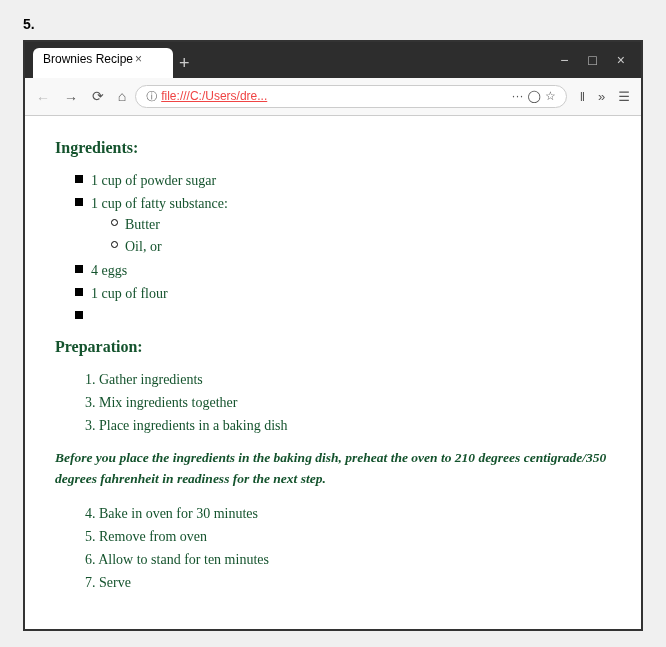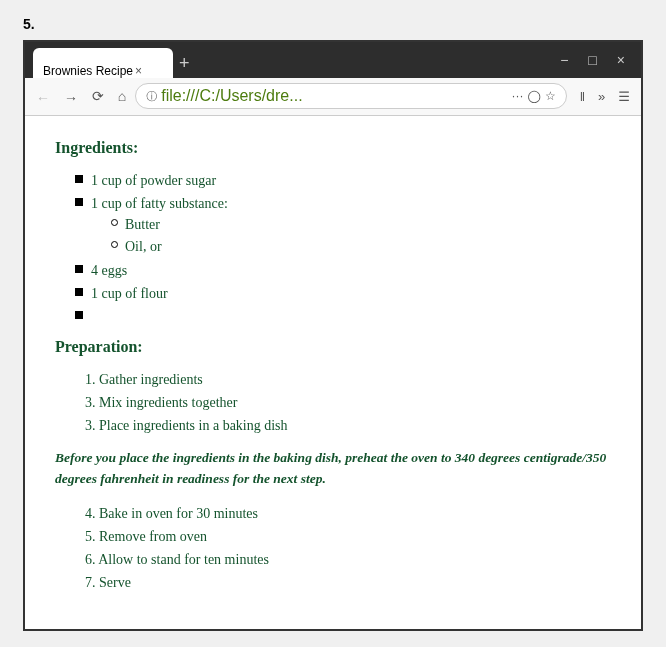--- a/index.html
+++ b/index.html
@@ -41,21 +41,21 @@
       flex: 1;
       height: 100%;
       padding-left: 8px;
     }
     .tab-active {
       background: #fff;
       border-radius: 6px 6px 0 0;
       padding: 4px 10px 0 10px;
       height: 30px;
       display: flex;
-      align-items: flex-end;
+      align-items: flex-start;
       font-size: 12px;
       color: #000;
       gap: 2px;
       min-width: 140px;
     }
     .tab-close {
       color: #555;
       font-size: 12px;
       cursor: pointer;
     }
@@ -109,22 +109,23 @@
       background: #fff;
       border: 1px solid #ccc;
       border-radius: 20px;
       padding: 3px 10px;
       font-size: 12px;
       color: #333;
       gap: 4px;
     }
     .address-text {
       flex: 1;
-      font-size: 16px;
-      color: #4d7c0f;
+      font-size: 12px;
+      color: #ef4444;
+      text-decoration: underline;
     }
     .nav-right {
       display: flex;
       align-items: center;
       gap: 3px;
       margin-left: 4px;
     }
     .nav-icon-btn {
       background: none;
       border: none;
@@ -291,21 +292,21 @@
 
       <div class="preparation-section">
         <div class="section-heading">Preparation:</div>
 
         <ol class="ordered-list" style="list-style:none; margin-left:30px;">
           <li><span class="item-text">1. Gather ingredients</span></li>
           <li><span class="item-text">3. Mix ingredients together</span></li>
           <li><span class="item-text">3. Place ingredients in a baking dish</span></li>
         </ol>
 
-        <div class="italic-block">Before you place the ingredients in the baking dish, preheat the oven to 340 degrees centigrade/350 degrees fahrenheit in readiness for the next step.</div>
+        <div class="italic-block">Before you place the ingredients in the baking dish, preheat the oven to 210 degrees centigrade/350 degrees fahrenheit in readiness for the next step.</div>
 
         <ol class="ordered-list" style="list-style:none; margin-left:30px;">
           <li><span class="item-text">4. Bake in oven for 30 minutes</span></li>
           <li><span class="item-text">5. Remove from oven</span></li>
           <li><span class="item-text">6. Allow to stand for ten minutes</span></li>
           <li><span class="item-text">7. Serve</span></li>
         </ol>
       </div>
 
     </div>

